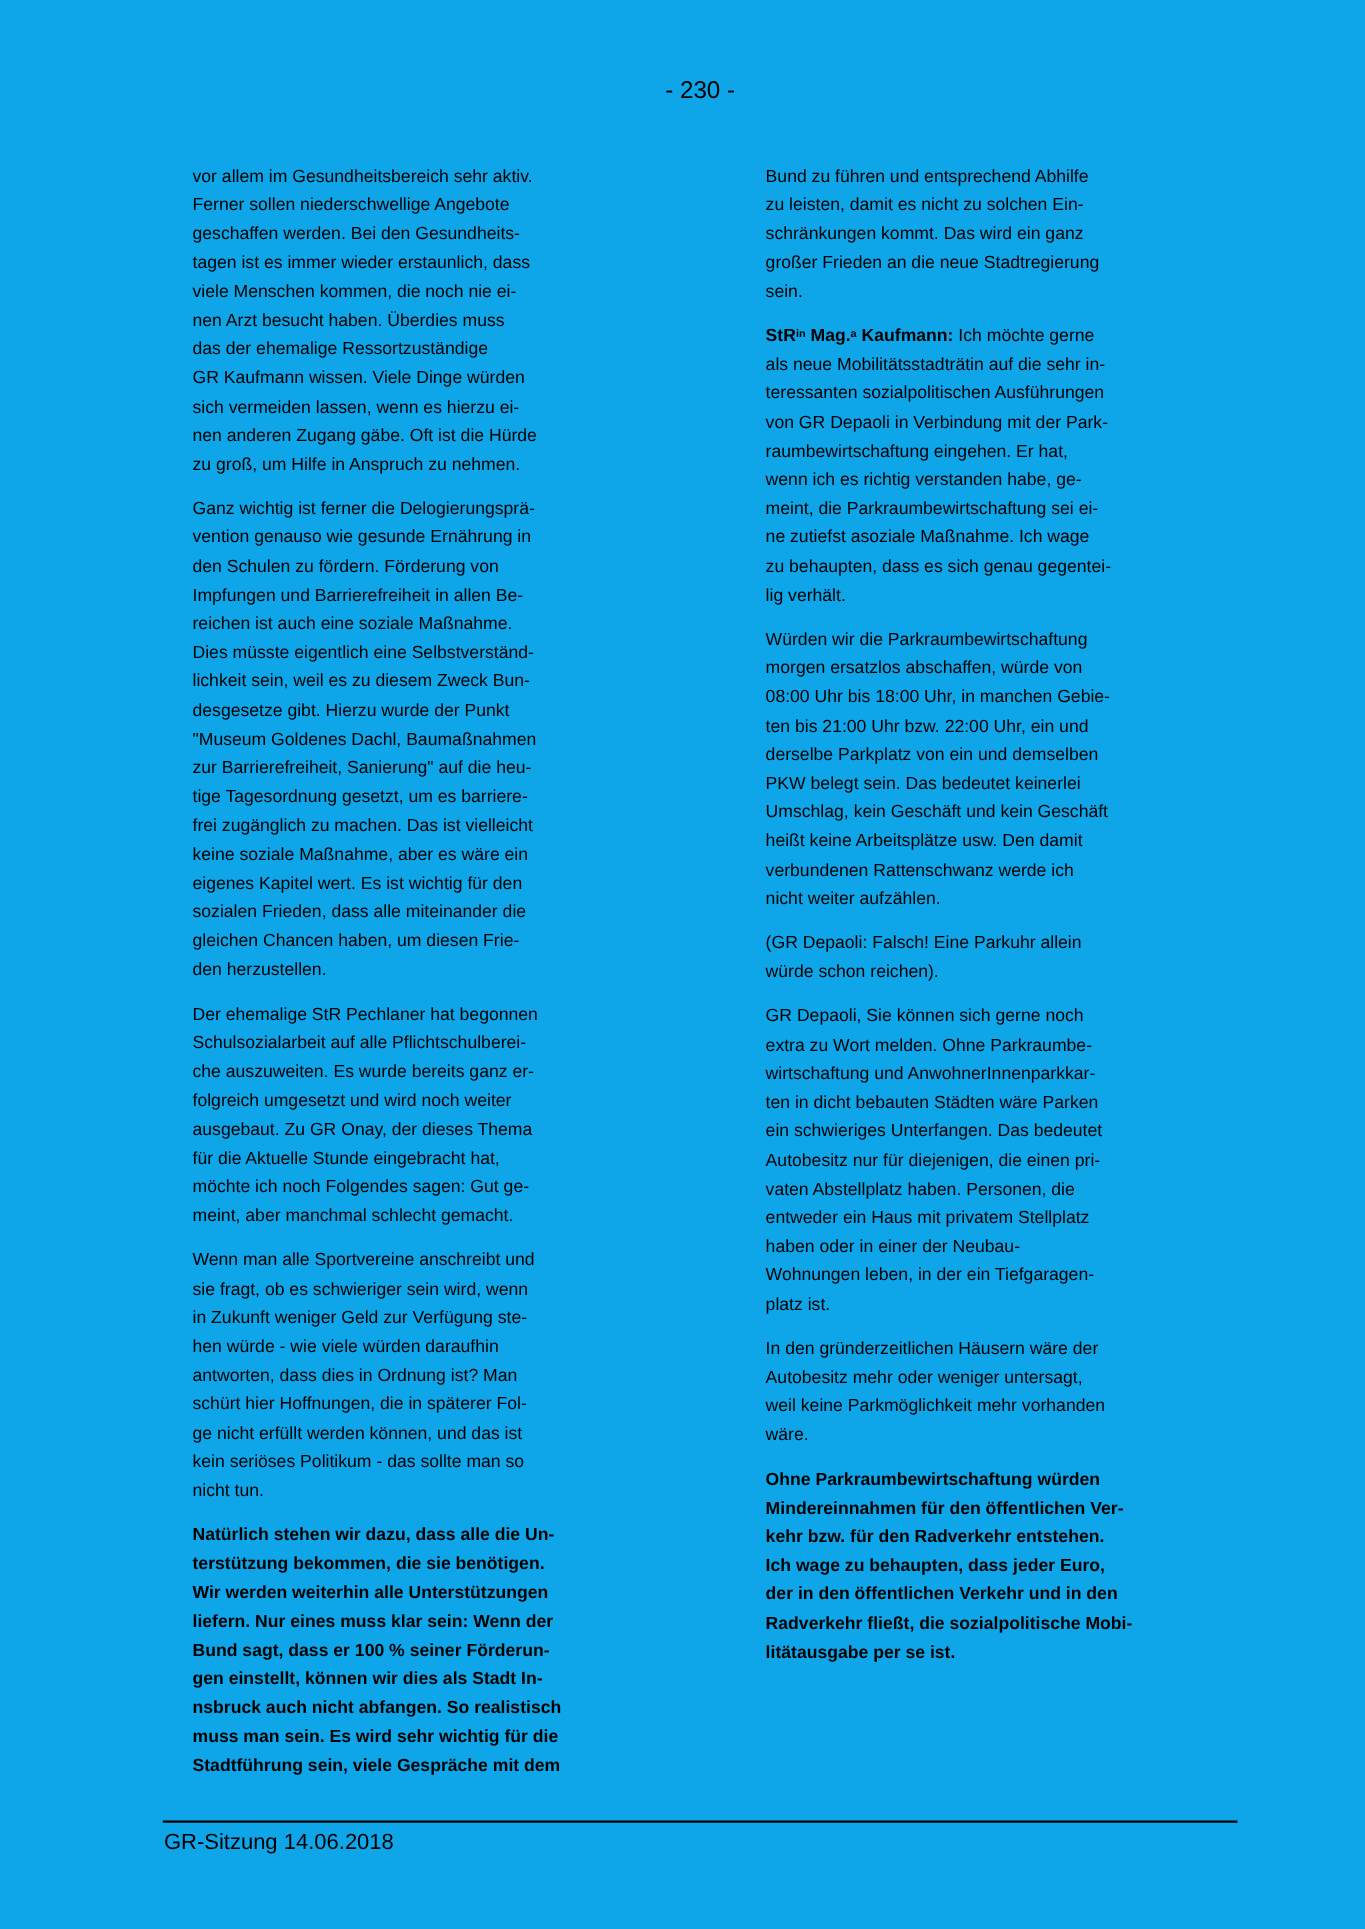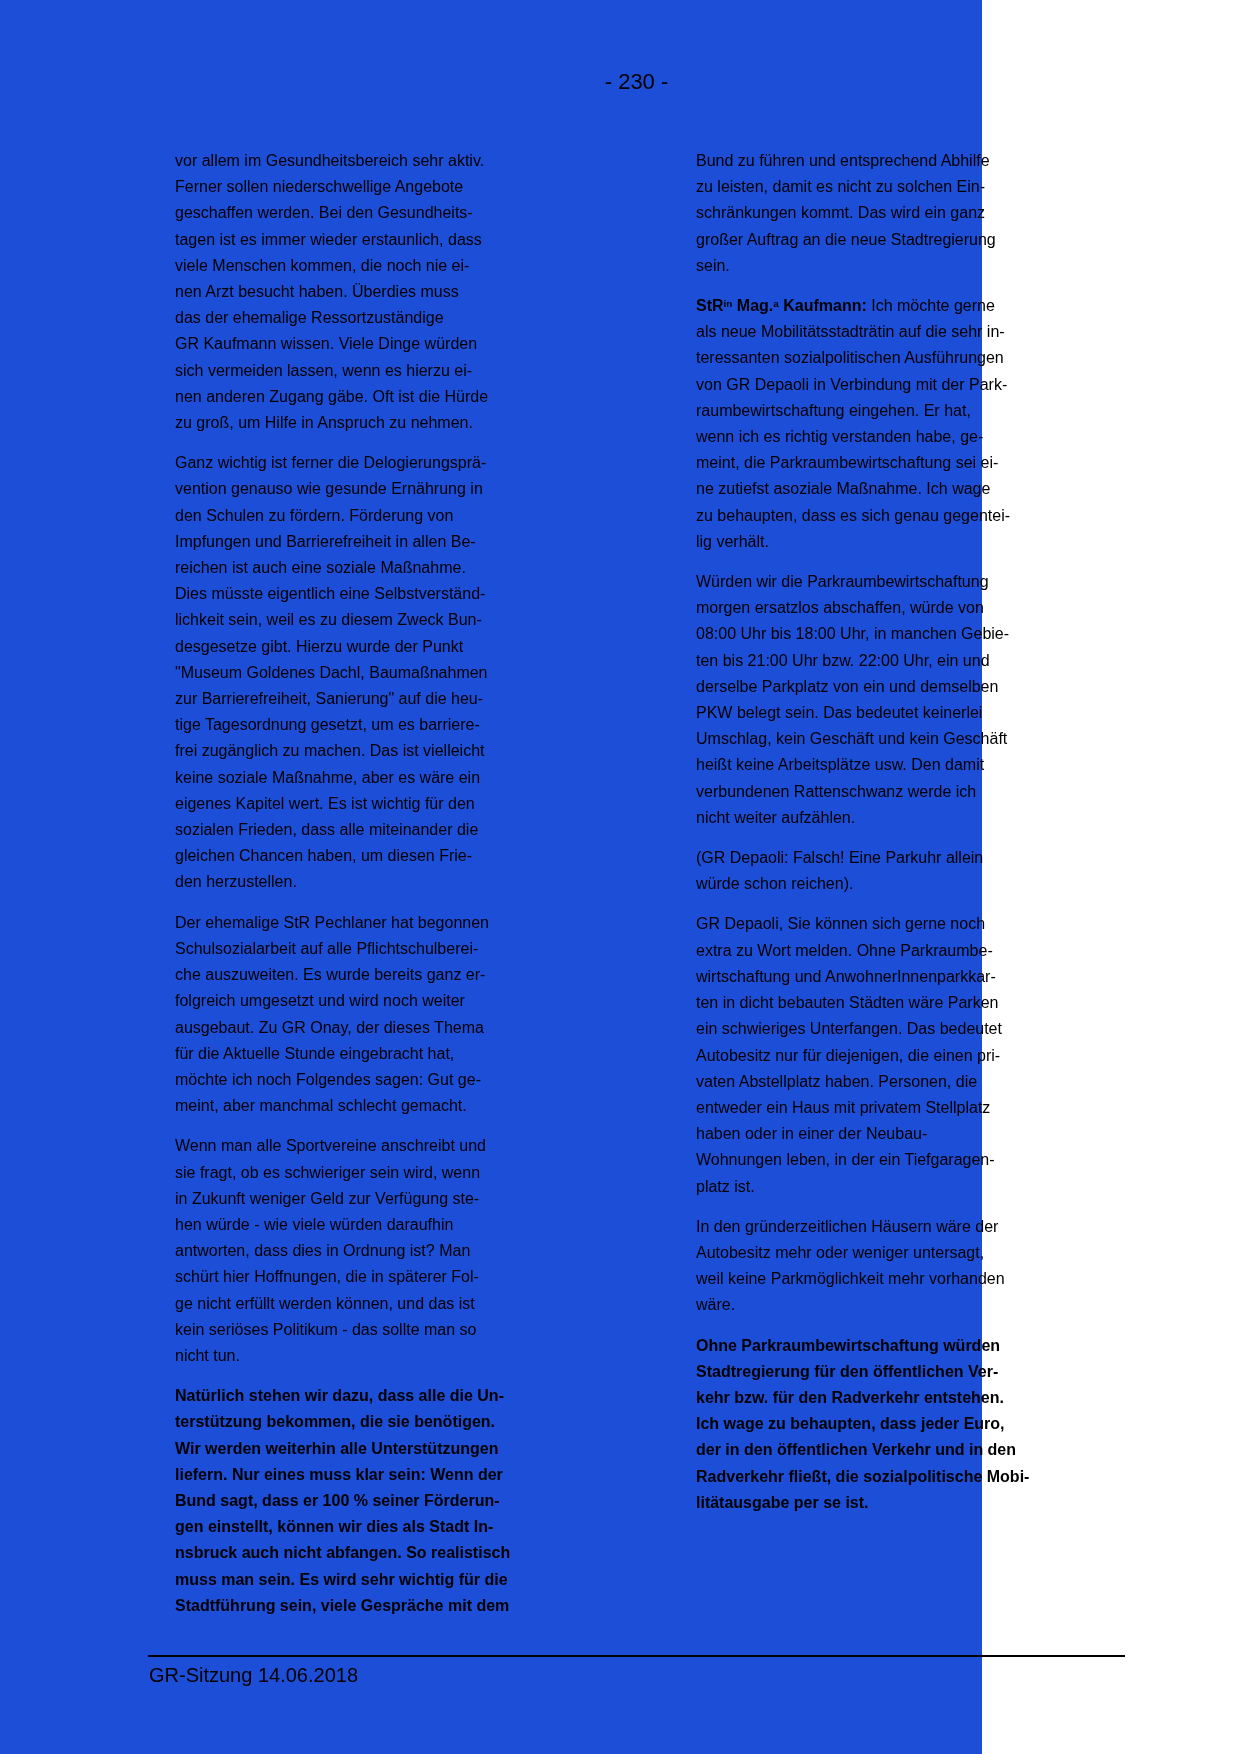--- a/index.html
+++ b/index.html
@@ -8,22 +8,22 @@
   }
   body {
     width: 1241px; height: 1754px;
     position: relative;
     font-family: "Liberation Sans", "DejaVu Sans", sans-serif;
     color: #000000;
     overflow: hidden;
   }
   .sheet {
     position: absolute; left: 0; top: 0;
-    width: 982px; height: 1754px;
-    background: #1d4ed8;
+    width: 1241px; height: 1754px;
+    background: #0ea5e9;
   }
   .page-number {
     position: absolute;
     left: 148px; top: 70px;
     width: 977px;
     text-align: center;
     font-size: 22px;
     line-height: 24px;
   }
   .col {
@@ -118,21 +118,21 @@
 Bund sagt, dass er 100 % seiner Förderun-
 gen einstellt, können wir dies als Stadt In-
 nsbruck auch nicht abfangen. So realistisch
 muss man sein. Es wird sehr wichtig für die
 Stadtführung sein, viele Gespräche mit dem</p>
     </div>
   <div class="col col-right" id="col-right">
       <p class="para">Bund zu führen und entsprechend Abhilfe
 zu leisten, damit es nicht zu solchen Ein-
 schränkungen kommt. Das wird ein ganz
-großer Auftrag an die neue Stadtregierung
+großer Frieden an die neue Stadtregierung
 sein.</p>
       <p class="para"><span class="b">StR</span><span class="b sp">in</span><span class="b"> Mag.</span><span class="b sp">a</span><span class="b"> Kaufmann:</span><span> Ich möchte gerne
 als neue Mobilitätsstadträtin auf die sehr in-
 teressanten sozialpolitischen Ausführungen
 von GR Depaoli in Verbindung mit der Park-
 raumbewirtschaftung eingehen. Er hat,
 wenn ich es richtig verstanden habe, ge-
 meint, die Parkraumbewirtschaftung sei ei-
 ne zutiefst asoziale Maßnahme. Ich wage
 zu behaupten, dass es sich genau gegentei-
@@ -158,21 +158,21 @@
 vaten Abstellplatz haben. Personen, die
 entweder ein Haus mit privatem Stellplatz
 haben oder in einer der Neubau-
 Wohnungen leben, in der ein Tiefgaragen-
 platz ist.</p>
       <p class="para">In den gründerzeitlichen Häusern wäre der
 Autobesitz mehr oder weniger untersagt,
 weil keine Parkmöglichkeit mehr vorhanden
 wäre.</p>
       <p class="para">Ohne Parkraumbewirtschaftung würden
-Stadtregierung für den öffentlichen Ver-
+Mindereinnahmen für den öffentlichen Ver-
 kehr bzw. für den Radverkehr entstehen.
 Ich wage zu behaupten, dass jeder Euro,
 der in den öffentlichen Verkehr und in den
 Radverkehr fließt, die sozialpolitische Mobi-
 litätausgabe per se ist.</p>
     </div>
   <div class="footer-rule"></div>
   <div class="footer-text">GR-Sitzung 14.06.2018</div>
 </div>
 

